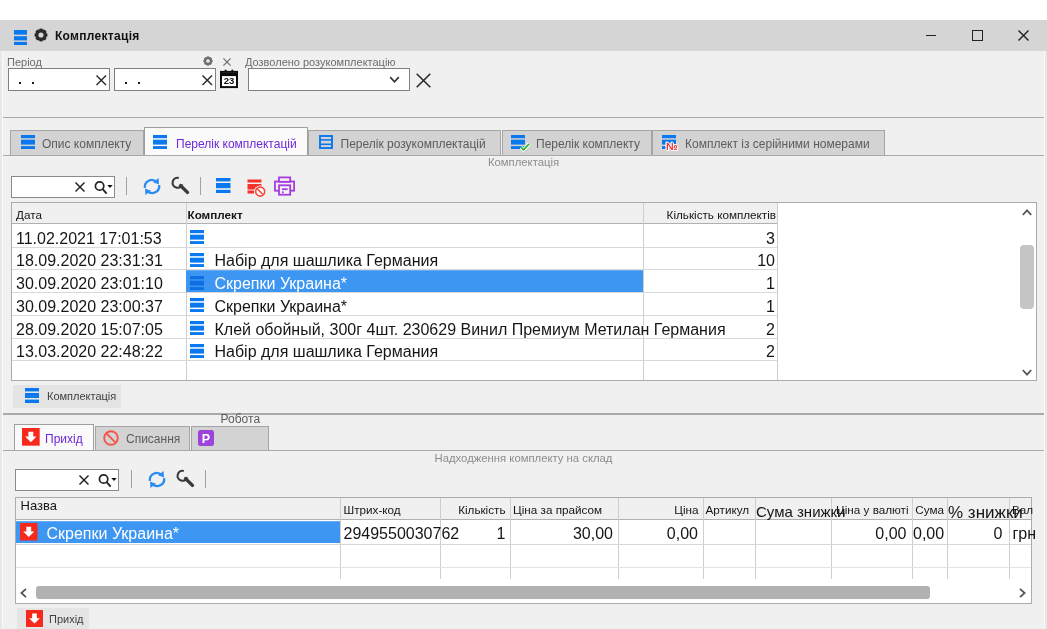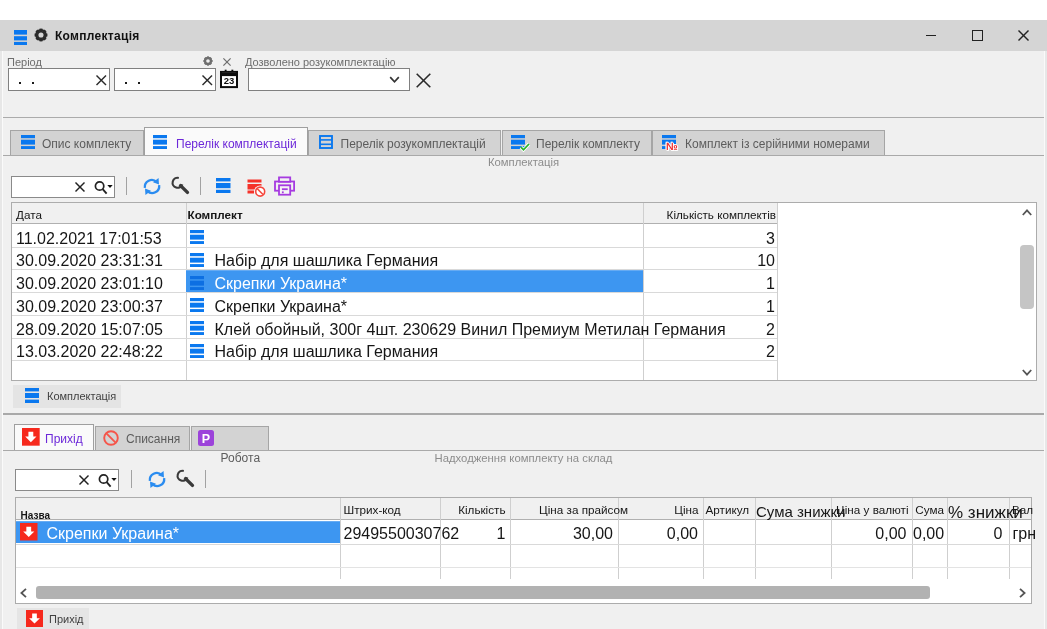--- a/index.html
+++ b/index.html
@@ -237,21 +237,21 @@
   <div class="abs" style="left:185.5px;top:250px;width:457.5px;height:22.4px;background:#3d96f1;border-top:1px solid #66abf3;"></div>
 
   <div class="txt" style="left:16px;top:209.5px;">11.02.2021 17:01:53</div>
   <svg class="ham" style="left:190px;top:210px;" width="14" height="14" viewBox="0 0 14 14">
       <rect x="0" y="0" width="14" height="3.2"></rect>
       <rect x="0" y="4.7" width="14" height="4.9"></rect>
       <rect x="0" y="11.1" width="14" height="2.9"></rect>
     </svg>
   <div class="txt rgt" style="left:650px;top:209.5px;width:125px;">3</div>
 
-  <div class="txt" style="left:16px;top:232.4px;">30.09.2020 23:31:31</div>
+  <div class="txt" style="left:16px;top:232.4px;">18.09.2020 23:31:31</div>
   <svg class="ham" style="left:190px;top:232.9px;" width="14" height="14" viewBox="0 0 14 14">
       <rect x="0" y="0" width="14" height="3.2"></rect>
       <rect x="0" y="4.7" width="14" height="4.9"></rect>
       <rect x="0" y="11.1" width="14" height="2.9"></rect>
     </svg>
   <div class="txt" style="left:214.5px;top:232.4px;">Набір для шашлика Германия</div>
   <div class="txt rgt" style="left:650px;top:232.4px;width:125px;">10</div>
 
   <div class="txt" style="left:16px;top:255.2px;">30.09.2020 23:01:10</div>
   <svg style="left:190px;top:255.7px;" width="14" height="14" viewBox="0 0 14 14">
@@ -323,21 +323,21 @@
   <svg style="left:103px;top:410px;z-index:6;" width="16" height="16" viewBox="0 0 16 16">
     <circle cx="8" cy="8" r="6.8" fill="none" stroke="#f5554a" stroke-width="1.9"></circle>
     <line x1="3.4" y1="3.4" x2="12.6" y2="12.6" stroke="#f5554a" stroke-width="1.9"></line>
   </svg>
   <div class="tabtxt-i" style="left:126px;top:412px;z-index:6;">Списання</div>
 
   <svg style="left:197.7px;top:410px;z-index:6;" width="16" height="16" viewBox="0 0 16 16">
     <rect x="0" y="0" width="16" height="16" rx="2.5" fill="#9c43da"></rect>
     <text x="8" y="12.6" font-family="Liberation Sans" font-size="12.5" font-weight="bold" fill="#fff" text-anchor="middle">P</text>
   </svg>
-  <div class="tabtxt-i" style="left:220.6px;top:431px;z-index:6;">Робота</div>
+  <div class="tabtxt-i" style="left:220.6px;top:392px;z-index:6;">Робота</div>
 
   <div class="abs" style="left:0;top:431.8px;width:1047px;text-align:center;font-size:11.3px;color:#8c8c8c;">Надходження комплекту на склад</div>
 
   <div class="box" style="left:14.5px;top:449px;width:104px;height:22px;border-color:#8a8a8a;"></div>
   <svg style="left:78.5px;top:455px;" width="10" height="10" viewBox="0 0 10 10">
     <g stroke="#222" stroke-width="1.5">
         <line x1="0.5" y1="0.5" x2="9.5" y2="9.5"></line>
         <line x1="9.5" y1="0.5" x2="0.5" y2="9.5"></line>
       </g>
   </svg>
@@ -366,24 +366,24 @@
   <div class="vline" style="left:439.5px;top:478px;height:81px;"></div>
   <div class="vline" style="left:510px;top:478px;height:81px;"></div>
   <div class="vline" style="left:617.5px;top:478px;height:81px;"></div>
   <div class="vline" style="left:702.5px;top:478px;height:81px;"></div>
   <div class="vline" style="left:755px;top:478px;height:81px;"></div>
   <div class="vline" style="left:831px;top:478px;height:81px;"></div>
   <div class="vline" style="left:912px;top:478px;height:81px;"></div>
   <div class="vline" style="left:947px;top:478px;height:81px;"></div>
   <div class="vline" style="left:1009px;top:478px;height:81px;"></div>
 
-  <div class="txt" style="left:20.5px;top:490px;font-size:10px;font-weight:bold;">Назва</div>
+  <div class="txt" style="left:20.5px;top:478px;font-size:13px;font-weight:normal;">Назва</div>
   <div class="txt" style="left:343.5px;top:482.5px;font-size:11.7px;">Штрих-код</div>
   <div class="txt rgt" style="left:440px;top:482.5px;width:65.5px;font-size:11.7px;">Кількість</div>
-  <div class="txt rgt" style="left:526px;top:482.5px;width:102px;font-size:11.7px;">Ціна за прайсом</div>
+  <div class="txt rgt" style="left:500px;top:482.5px;width:102px;font-size:11.7px;">Ціна за прайсом</div>
   <div class="txt rgt" style="left:618px;top:482.5px;width:80.5px;font-size:11.7px;">Ціна</div>
   <div class="txt" style="left:705.5px;top:482.5px;font-size:11.7px;">Артикул</div>
   <div class="txt rgt" style="left:756px;top:482.5px;width:71.5px;font-size:15px;">Сума знижки</div>
   <div class="txt rgt" style="left:832px;top:482.5px;width:76.5px;font-size:11.7px;">Ціна у валюті</div>
   <div class="txt rgt" style="left:913px;top:482.5px;width:31px;font-size:11.7px;">Сума</div>
   <div class="txt rgt" style="left:948px;top:482.5px;width:58px;font-size:17px;">% знижки</div>
   <div class="txt" style="left:1012px;top:482.5px;font-size:11.7px;">Вал</div>
 
   <div class="hline" style="left:16px;top:523.7px;width:1015px;"></div>
   <div class="hline" style="left:16px;top:547px;width:1015px;background:#e3e3e3;"></div>

